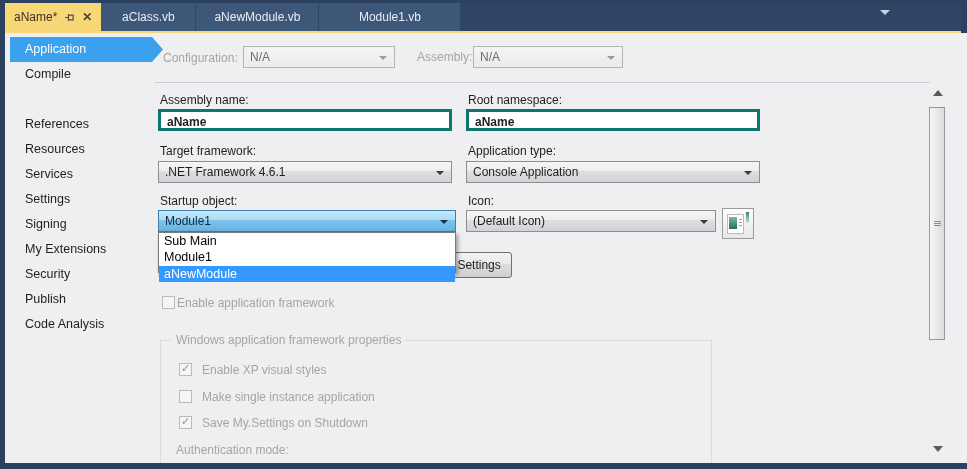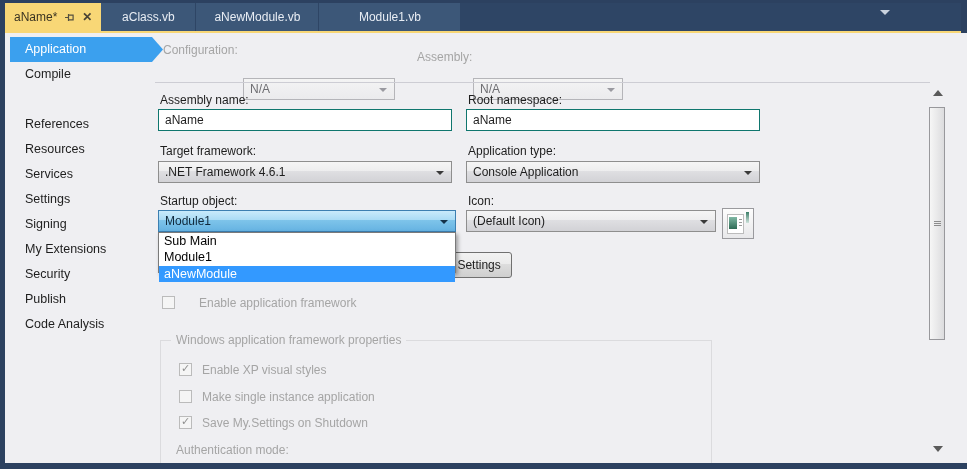--- a/index.html
+++ b/index.html
@@ -38,30 +38,30 @@
   .lbl{position:absolute;font-size:12px;color:#1E1E1E;white-space:nowrap;}
   .lbl.dis{color:#A5A5A5;}
   .combo{
     position:absolute;height:22px;box-sizing:border-box;border:1px solid #8E8E8E;
     background:linear-gradient(#F5F5F5,#EDEDEE 45%,#DFDFE2 46%,#D2D2D6);
     font-size:12px;color:#1E1E1E;line-height:20px;padding:0 20px 0 6px;
     white-space:nowrap;overflow:hidden;cursor:default;
   }
   .combo .arr{position:absolute;right:7px;top:9px;width:0;height:0;
     border-left:4px solid transparent;border-right:4px solid transparent;border-top:4px solid #3A3A3A;}
-  .combo.dis{border-color:#B5B5B9;background:linear-gradient(#F4F4F4,#EBEBED);color:#6D6D71;margin-top:32px;}
+  .combo.dis{border-color:#B5B5B9;background:linear-gradient(#F4F4F4,#EBEBED);color:#6D6D71;}
   .combo.dis .arr{border-top-color:#9A9AA0;}
   .combo.focus{
     border-color:#3C7FB1;color:#10293C;
     background:linear-gradient(#C9EAFB,#A9DBF5 45%,#7EC4EA 46%,#66B3E2);
   }
   .combo.focus .arr{border-top-color:#14324A;}
   .textbox{
-    position:absolute;height:22px;box-sizing:border-box;border:1px solid #0f766e;background:#FFFFFF;
-    font-size:12px;color:#1E1E1E;line-height:20px;padding:0 6px;cursor:text;
+    position:absolute;height:22px;box-sizing:border-box;border:3px solid #0f766e;background:#FFFFFF;
+    font-size:12px;color:#1E1E1E;line-height:20px;padding:0 6px;cursor:text;font-weight:bold;
   }
   .hsep{position:absolute;height:1px;background:#CDCDD4;}
   
   .popup{
     position:absolute;left:153px;top:199px;width:298px;height:41px;background:#FFFFFF;
     border:1px solid #7A7A7A;box-sizing:border-box;z-index:20;box-shadow:2px 2px 4px rgba(0,0,0,.35);
   }
   .popup .opt{height:16.3px;line-height:16.3px;font-size:12.5px;color:#000;padding-left:5px;cursor:default;}
   .popup .opt.sel{background:#3399FF;color:#FFF;}
   
@@ -127,21 +127,21 @@
     <div class="side-item" style="top:79px">References</div>
     <div class="side-item" style="top:104px">Resources</div>
     <div class="side-item" style="top:129px">Services</div>
     <div class="side-item" style="top:154px">Settings</div>
     <div class="side-item" style="top:179px">Signing</div>
     <div class="side-item" style="top:204px">My Extensions</div>
     <div class="side-item" style="top:229px">Security</div>
     <div class="side-item" style="top:254px">Publish</div>
     <div class="side-item" style="top:279px">Code Analysis</div>
 
-    <div class="lbl dis" style="left:158px;top:10px">Configuration:</div>
+    <div class="lbl dis" style="left:158px;top:18px">Configuration:</div>
     <div class="combo dis" style="left:238px;top:13px;width:152px">
       <span>N/A</span>
       <span class="arr"></span>
     </div>
     <div class="lbl dis" style="left:412px;top:17px">Assembly:</div>
     <div class="combo dis" style="left:468px;top:13px;width:150px">
       <span>N/A</span>
       <span class="arr"></span>
     </div>
     <div class="hsep" style="left:150px;top:49px;width:775px"></div>
@@ -184,21 +184,21 @@
 
     <div class="btn">View Windows Settings</div>
 
     <div class="popup">
       <div class="opt">Sub Main</div>
       <div class="opt">Module1</div>
       <div class="opt sel">aNewModule</div>
     </div>
 
     <div class="cb" style="left:157px;top:263px"></div>
-    <div class="lbl dis" style="left:194px;top:263px">Enable application framework</div>
+    <div class="lbl dis" style="left:172px;top:263px">Enable application framework</div>
 
     <div class="groupbox">
       <span class="legend">Windows application framework properties</span>
       <div class="cb checked" style="left:18px;top:22px"></div>
       <div class="lbl dis" style="left:41px;top:22px">Enable XP visual styles</div>
       <div class="cb" style="left:18px;top:49px"></div>
       <div class="lbl dis" style="left:41px;top:49px">Make single instance application</div>
       <div class="cb checked" style="left:18px;top:75px"></div>
       <div class="lbl dis" style="left:41px;top:75px">Save My.Settings on Shutdown</div>
       <div class="lbl dis" style="left:15px;top:102px">Authentication mode:</div>

